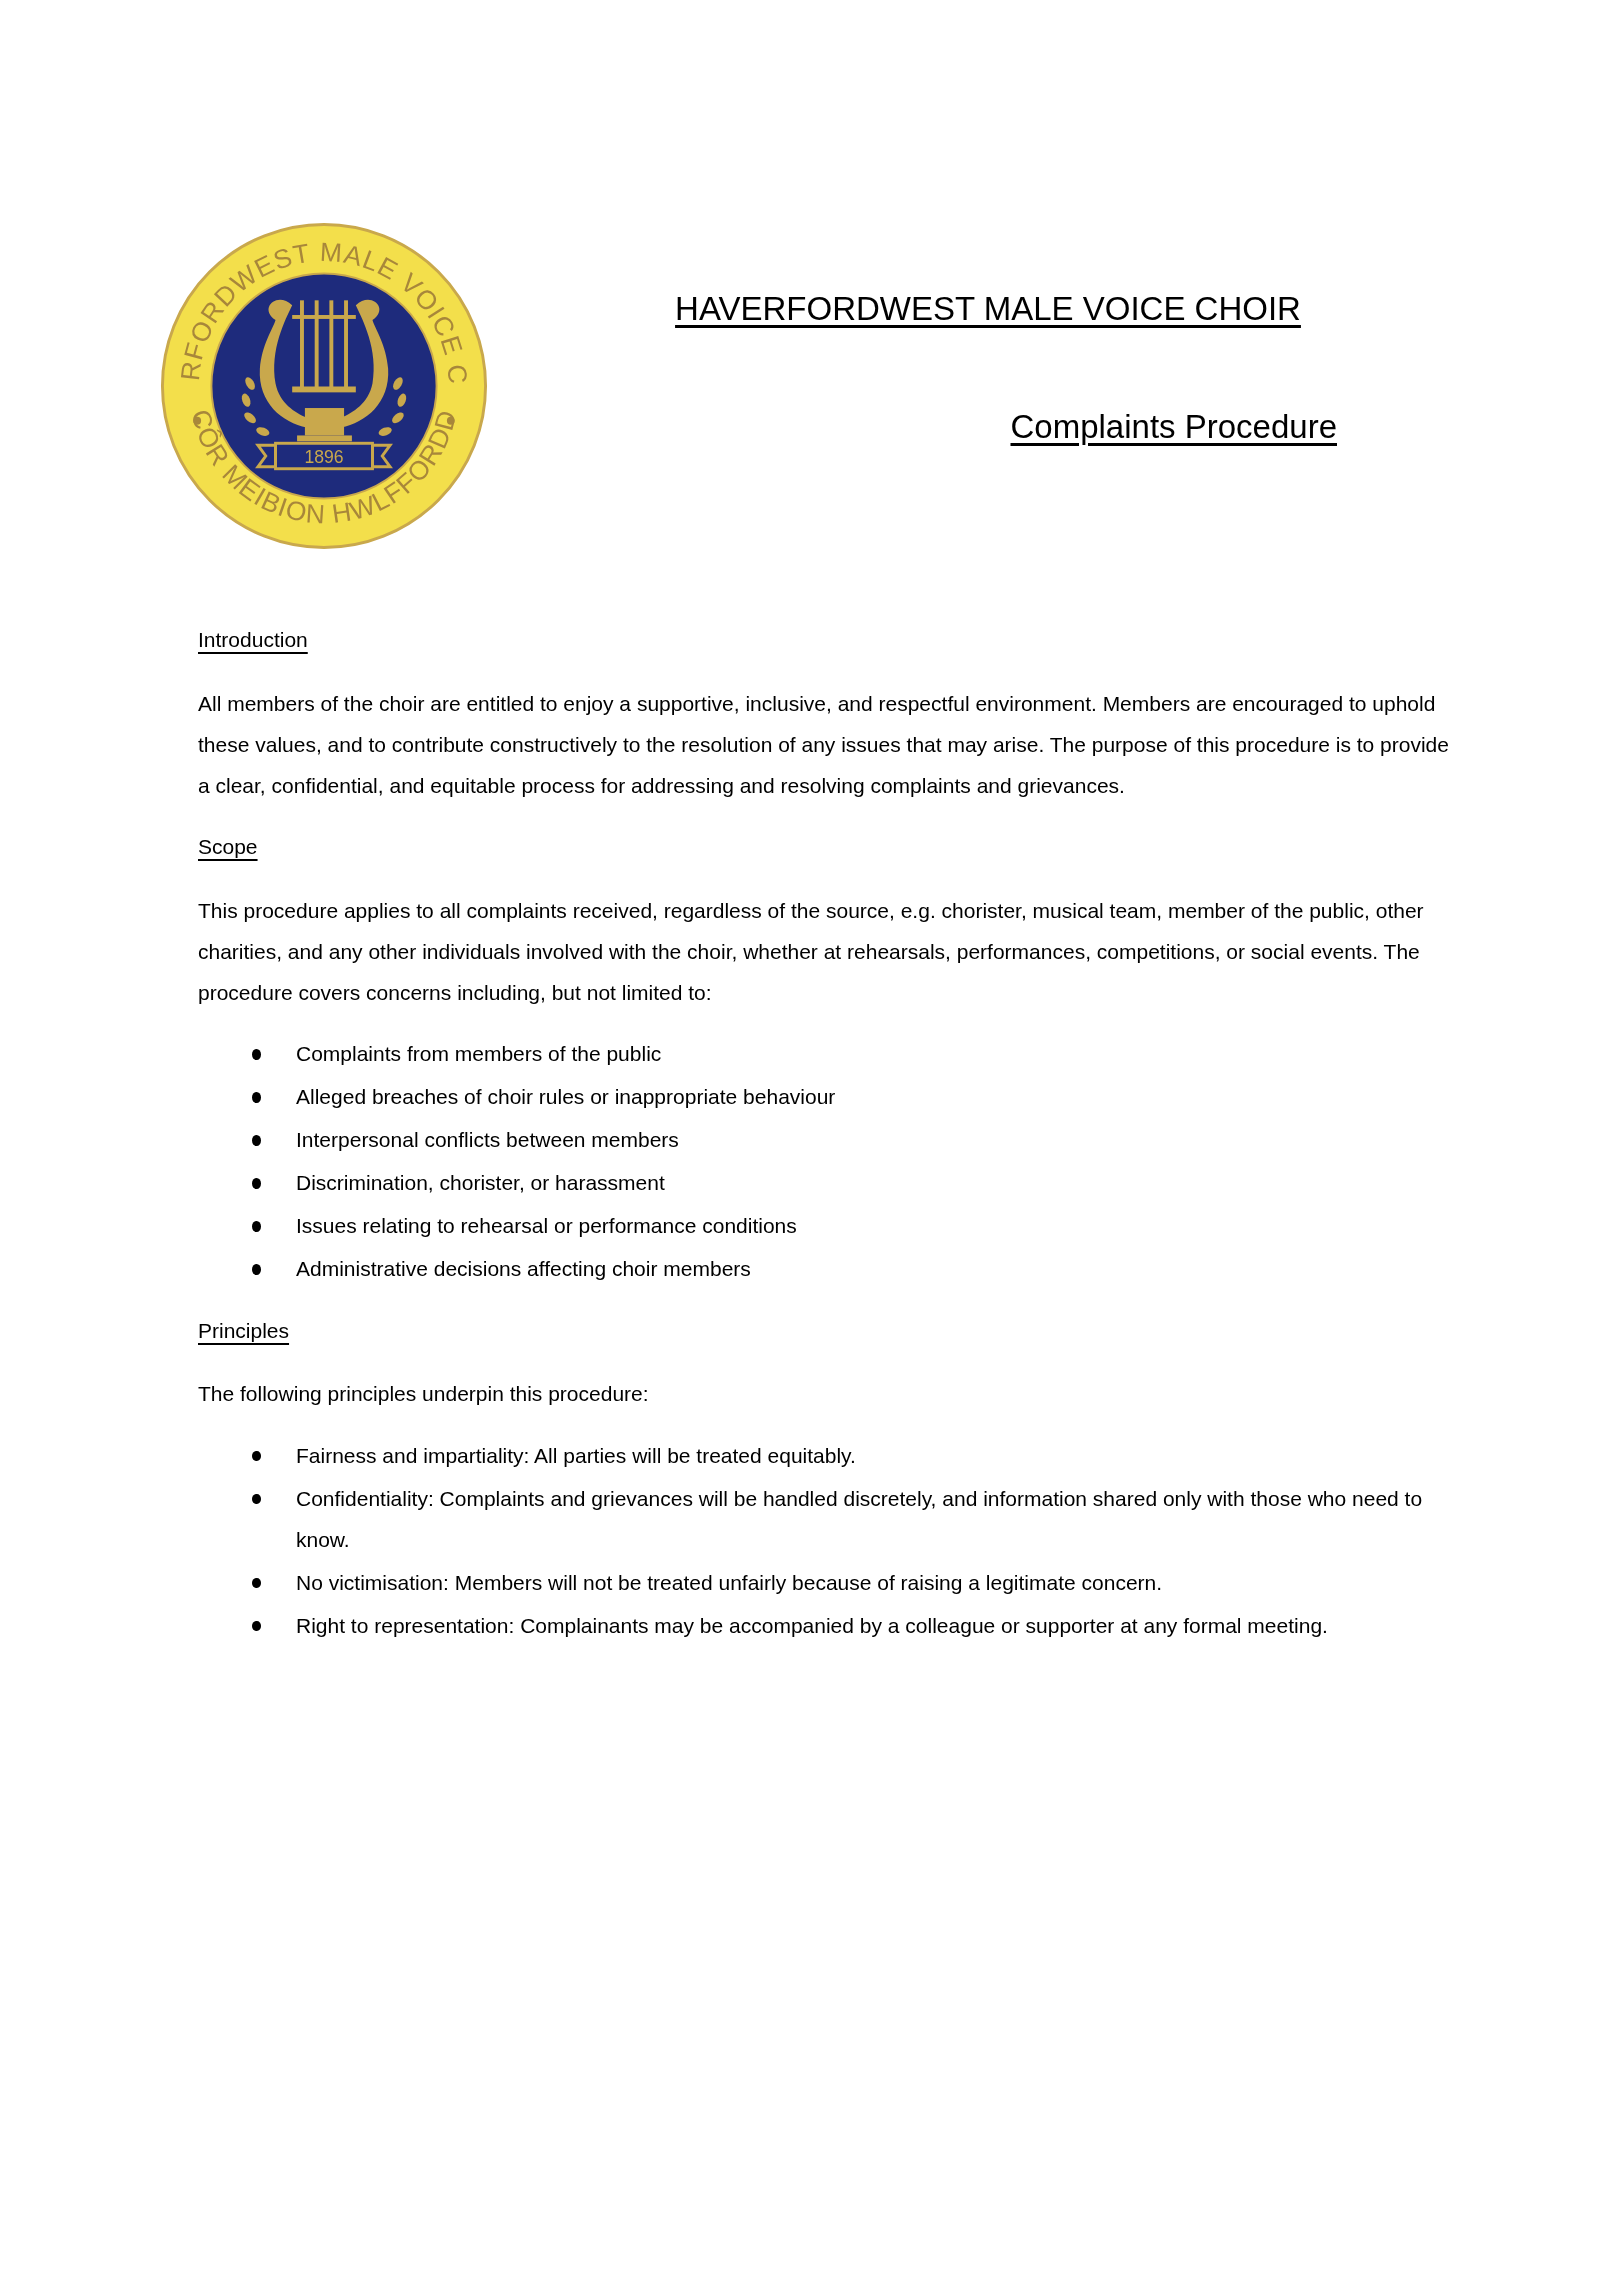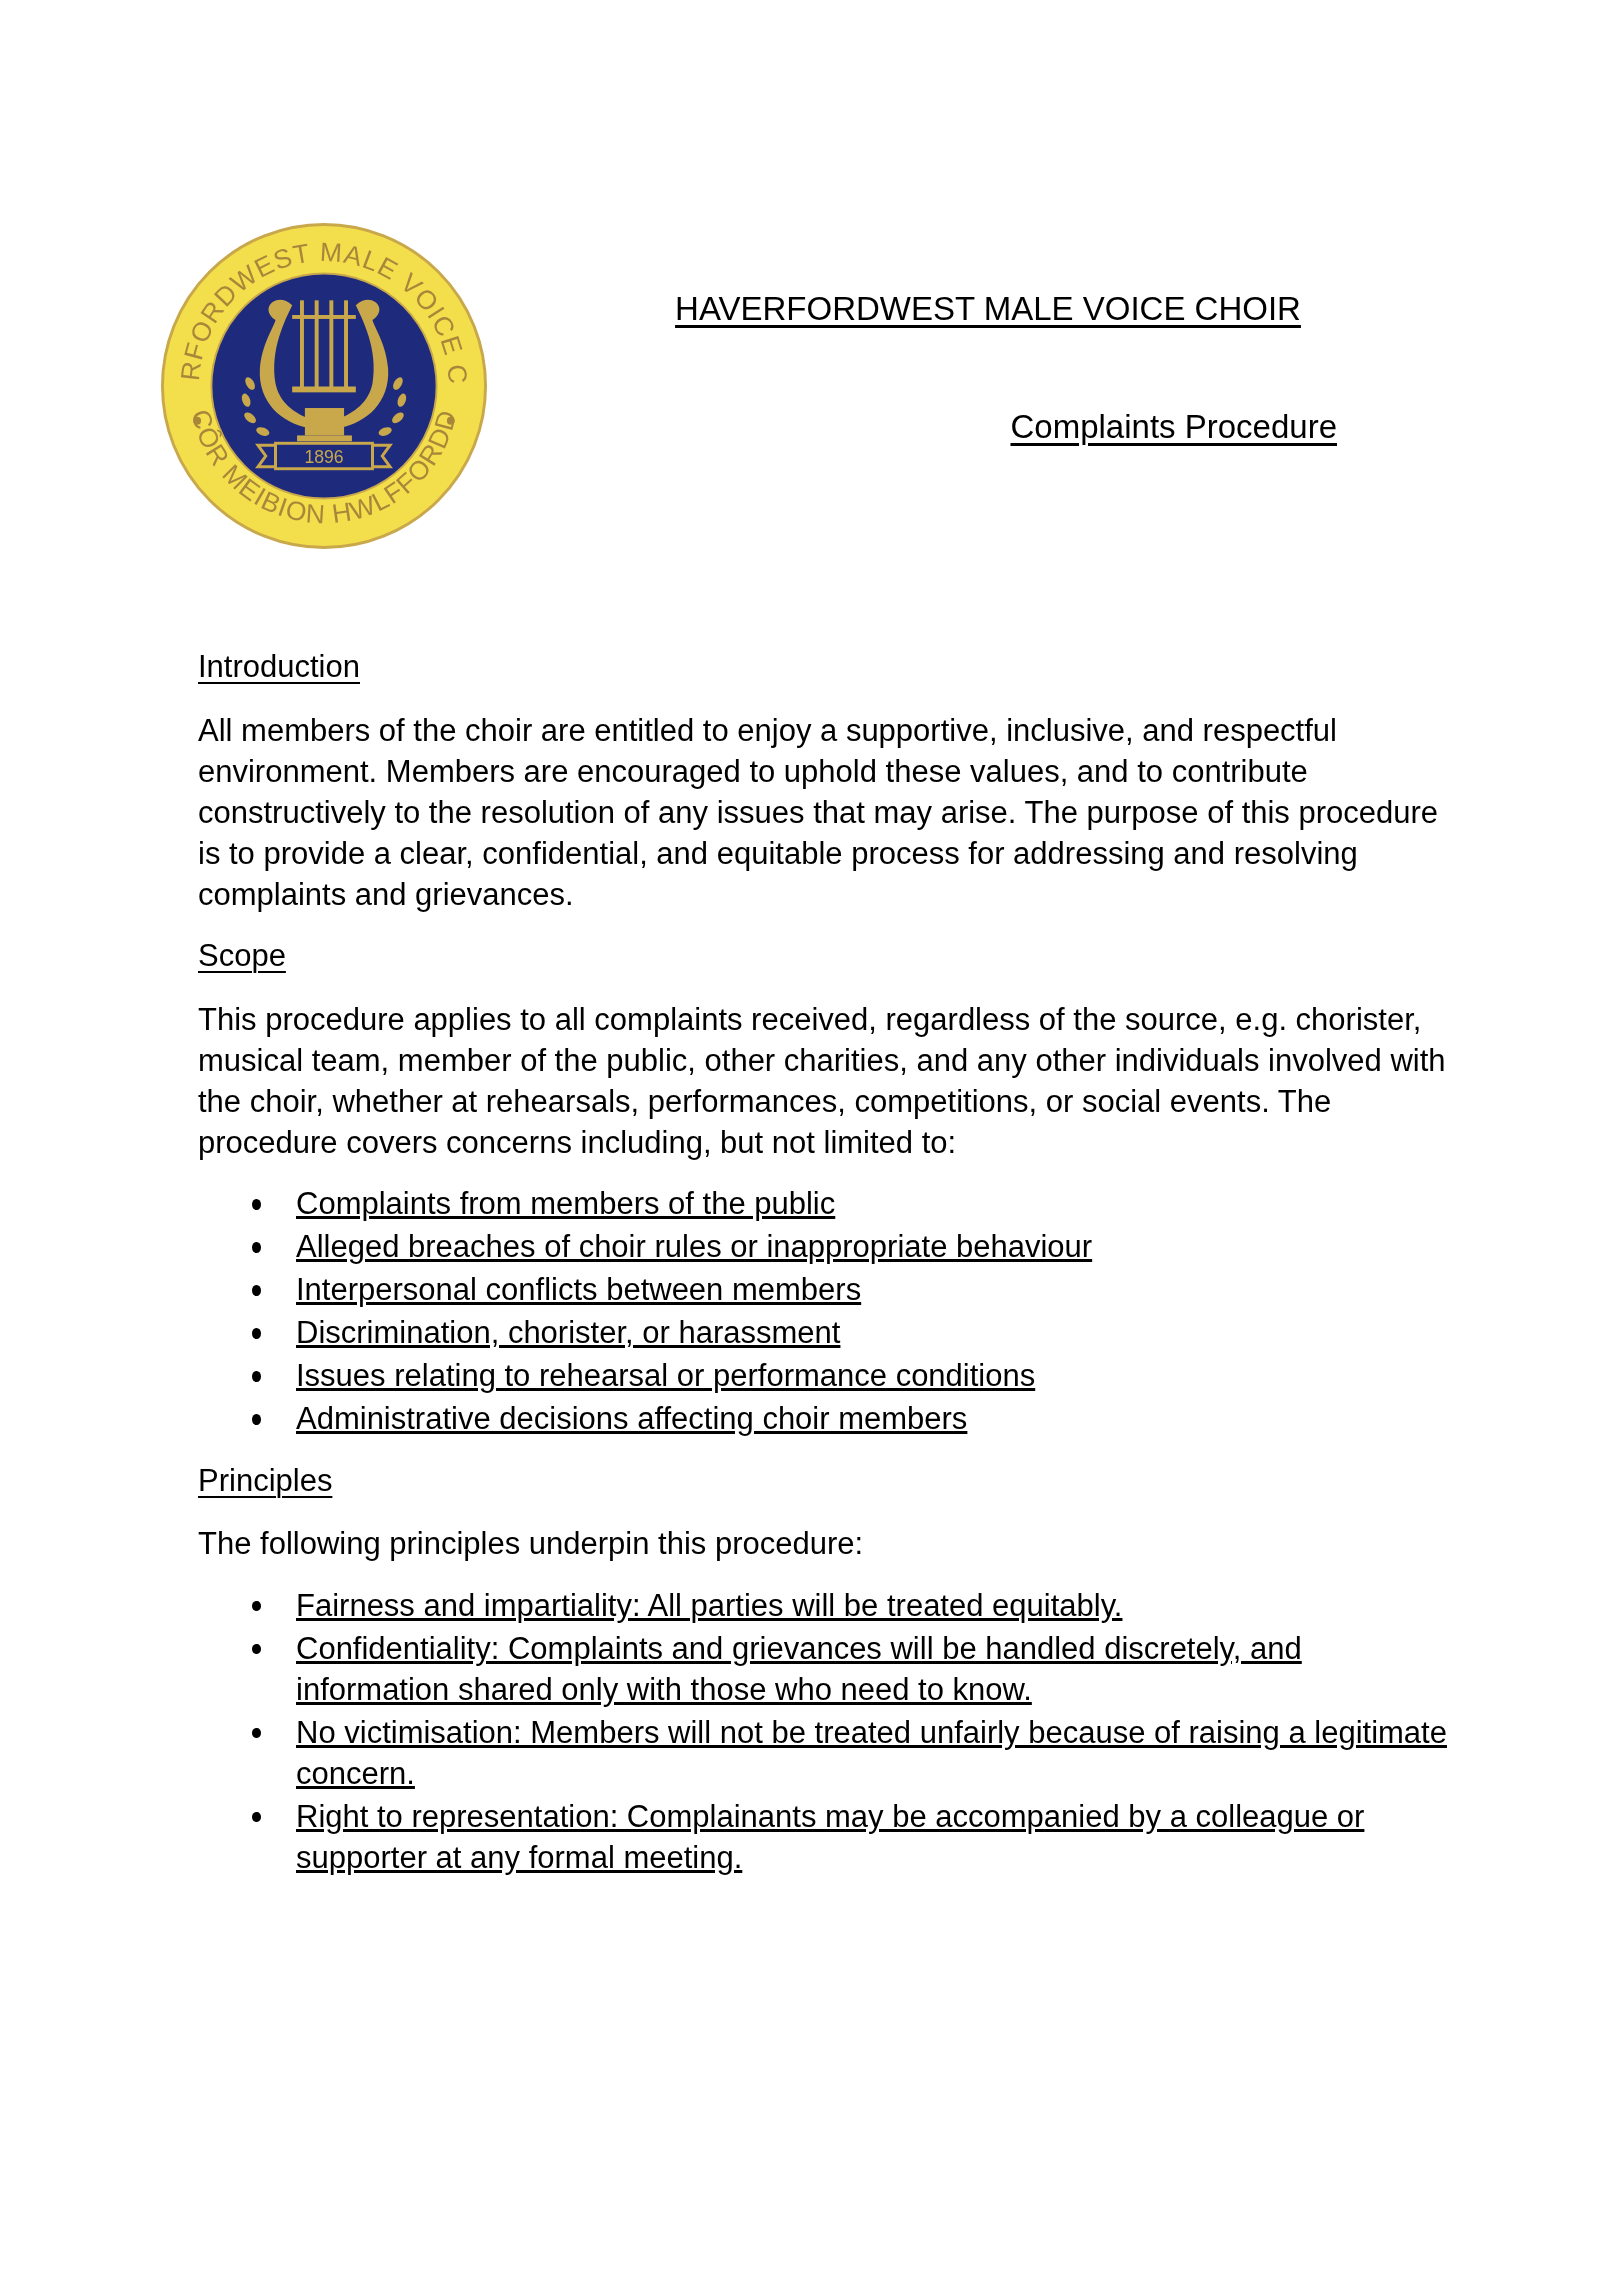--- a/index.html
+++ b/index.html
@@ -9,27 +9,27 @@
     }
     .logo { position: absolute; left: 160px; top: 222px; width: 328px; height: 328px; }
     .title {
       position: absolute; left: 0; width: 100%; text-align: center;
       font-size: 33px; text-decoration: underline; text-decoration-thickness: 2.9px;
       text-underline-offset: 4.9px; white-space: nowrap;
     }
     .doc-title { top: 290px; left: 639px; width: 698px; }
     .doc-subtitle { top: 408px; left: 639px; width: 698px; text-align: right; }
     .content {
-      position: absolute; left: 198px; top: 646px; width: 1264px;
-      font-size: 31px; line-height: 41px;
+      position: absolute; left: 198px; top: 619px; width: 1264px;
+      font-size: 21px; line-height: 41px;
     }
     .section-heading { text-decoration: underline; text-decoration-thickness: 2px; text-underline-offset: 4.9px; margin: 0 0 22.5px 0; }
     .para { margin: 0 0 20.6px 0; }
     ul.bullets { list-style: none; margin: 0 0 20.6px 0; padding: 0; }
-    ul.bullets li { position: relative; padding-left: 98px; margin: 0 0 2px 0; text-decoration: underline; }
+    ul.bullets li { position: relative; padding-left: 98px; margin: 0 0 2px 0; }
     ul.bullets li .dot {
       position: absolute; left: 54px; top: 15.7px; width: 8.8px; height: 10.8px;
       background: #000; border-radius: 50%;
     }
     .principles-list li { margin-bottom: 1px; }
   </style>
 </head>
 <body>
 
 <div class="logo">

